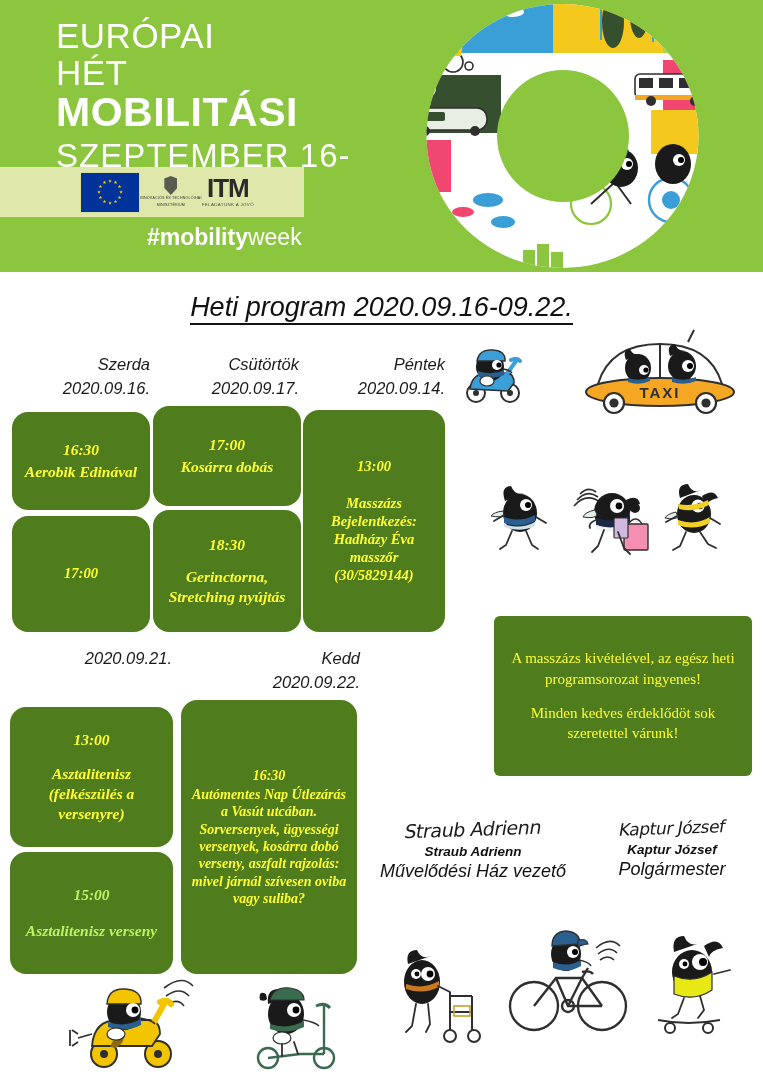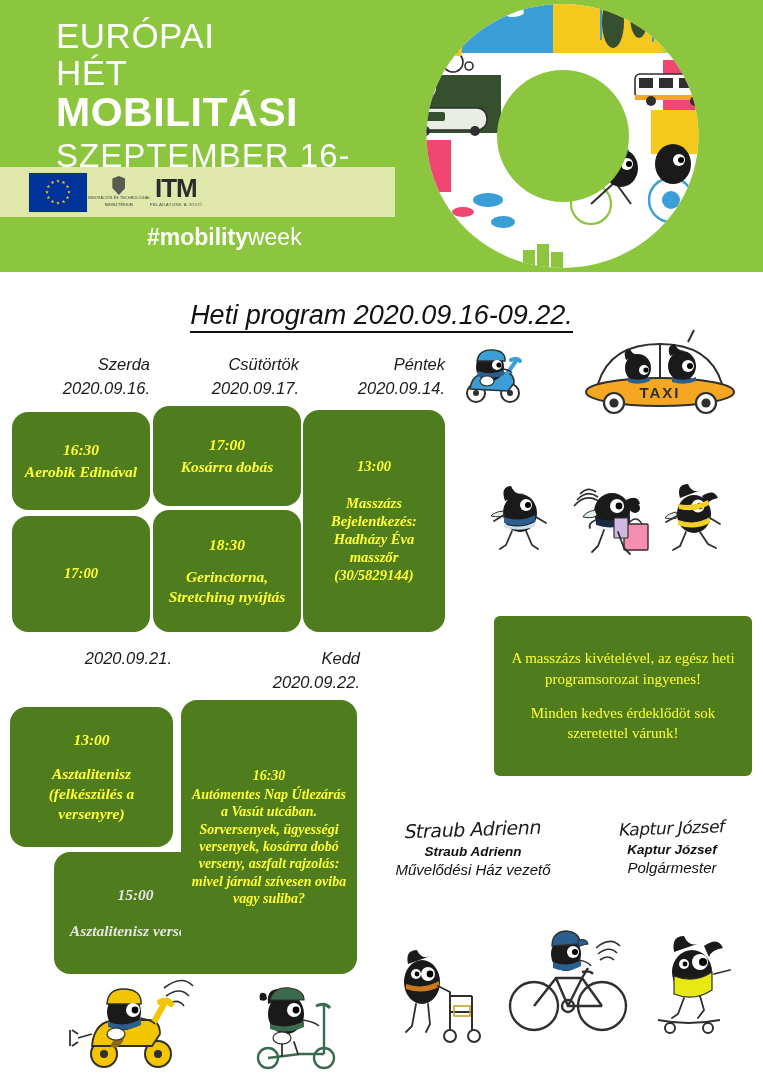--- a/index.html
+++ b/index.html
@@ -12,41 +12,41 @@
   
   .banner{position:absolute;left:0;top:0;width:763px;height:272px;background:#8cc63e;overflow:hidden;}
   .banner-art{position:absolute;right:0;top:0;width:400px;height:272px;}
   .banner-text{position:absolute;left:56px;top:18px;width:320px;}
   .bt-line{color:#ffffff;letter-spacing:.5px;line-height:1.0;}
   .bt1{font-size:35px;font-weight:300;}
   .bt2{font-size:41px;font-weight:bold;margin-top:2px;}
   .bt3{font-size:35px;font-weight:300;margin-top:2px;}
   .bt4{font-size:33px;font-weight:400;margin-top:6px;letter-spacing:1px;}
   .logo-strip{
-    position:absolute;left:0;top:167px;width:395px;height:50px;background:#dfe7ab;
-    display:flex;align-items:center;gap:0;padding-left:28px;box-sizing:border-box;
+    position:absolute;left:0;top:167px;width:304px;height:50px;background:#dfe7ab;
+    display:flex;align-items:center;gap:0;padding-left:80px;box-sizing:border-box;
   }
   .eu-flag{width:58px;height:39px;background:#003399;position:relative;border:1px solid #d7e0a0;flex:0 0 auto;}
   .eu-flag i{position:absolute;width:4px;height:4px;background:#ffcc00;
      clip-path:polygon(50% 0%,61% 35%,98% 35%,68% 57%,79% 91%,50% 70%,21% 91%,32% 57%,2% 35%,39% 35%);}
   .min-logo{display:flex;flex-direction:column;align-items:center;flex:0 0 auto;}
   .crest{width:13px;height:19px;background:#3c3c3c;
      clip-path:polygon(50% 0,100% 12%,100% 62%,50% 100%,0 62%,0 12%);opacity:.82;}
   .min-cap{font-size:3.6px;color:#333;letter-spacing:.2px;text-align:center;line-height:1.5;margin-top:1px;white-space:nowrap;}
   .itm-logo{display:flex;flex-direction:column;align-items:center;flex:0 0 auto;}
   .itm-main{font-size:26px;font-weight:bold;color:#2b2b2b;letter-spacing:-1px;line-height:.9;
      -webkit-text-stroke:0;font-family:"Liberation Sans",sans-serif;}
   .itm-sub{font-size:4.4px;color:#4a4a4a;letter-spacing:.4px;margin-top:1px;white-space:nowrap;}
   .hashtag{position:absolute;left:147px;top:224px;font-size:23px;color:#ffffff;}
   .hashtag b{font-weight:bold;}
   .hashtag span{font-weight:400;}
 
   
   .page-title{
-    position:absolute;left:0;top:300px;width:763px;text-align:center;
+    position:absolute;left:0;top:292px;width:763px;text-align:center;
     font-size:27px;font-style:italic;color:#111;
   }
   .page-title span{border-bottom:2px solid #111;padding-bottom:1px;}
 
   
   .daylabel{position:absolute;text-align:right;font-style:italic;font-size:16.5px;color:#1a1a1a;line-height:1.45;}
   .pbox{
     position:absolute;background:#4f7c1d;border-radius:16px;box-sizing:border-box;
     display:flex;flex-direction:column;align-items:center;justify-content:center;
     padding:6px 7px;color:#ffff33;font-family:"Liberation Serif",serif;
@@ -63,21 +63,21 @@
     font-size:15px;line-height:1.38;text-align:center;display:flex;flex-direction:column;justify-content:center;
   }
   .notice p{margin:0;}
   .notice p+p{margin-top:13px;}
 
   
   .sigblock{position:absolute;text-align:center;}
   .sig-script{font-family:"DejaVu Sans",sans-serif;font-size:19px;color:#1a1a1a;
      transform:skewX(-12deg) rotate(-2deg);letter-spacing:-.5px;white-space:nowrap;}
   .sig-name{font-size:13.5px;font-style:italic;font-weight:bold;color:#111;margin-top:4px;}
-  .sig-role{font-size:15px;font-style:italic;color:#111;margin-top:2px;white-space:nowrap;}
+  .sig-role{font-size:18px;font-style:italic;color:#111;margin-top:2px;white-space:nowrap;}
 
   
   .ill{position:absolute;}
   svg{display:block;overflow:visible;}
 </style>
 </head>
 <body>
 
 <div id="poster">
 
@@ -307,21 +307,21 @@
   </div>
   <div class="daylabel" style="left:185px;top:647px;width:175px;">
     <div>Kedd</div>
     <div>2020.09.22.</div>
   </div>
 
   <div class="pbox" style="left: 10px; top: 707px; width: 163px; height: 140px; background: rgb(79, 124, 29); color: rgb(255, 255, 51);">
     <span class="time">13:00</span>
     <span class="desc" style="margin-top:12px;">Asztalitenisz (felkészülés a versenyre)</span>
   </div>
-  <div class="pbox" style="left: 10px; top: 852px; width: 163px; height: 122px; background: rgb(79, 124, 29); color: #e5e5e5; margin-left: 44px;">
+  <div class="pbox" style="left: 10px; top: 852px; width: 163px; height: 122px; background: rgb(79, 124, 29); color: #bef264;">
     <span class="time">15:00</span>
     <span class="desc" style="margin-top:14px;">Asztalitenisz verseny</span>
   </div>
   <div class="pbox tight" style="left: 181px; top: 700px; width: 176px; height: 274px; font-size: 14px; line-height: 1.24; background: rgb(79, 124, 29); color: rgb(255, 255, 51);">
     <span class="time">16:30</span>
     <span class="desc">Autómentes Nap Útlezárás a Vasút utcában. Sorversenyek, ügyességi versenyek, kosárra dobó verseny, aszfalt rajzolás: mivel járnál szívesen oviba vagy suliba?</span>
   </div>
 
   <div class="notice" style="background: rgb(79, 124, 29); color: rgb(255, 255, 51);">
     <p>A masszázs kivételével, az egész heti programsorozat ingyenes!</p>

